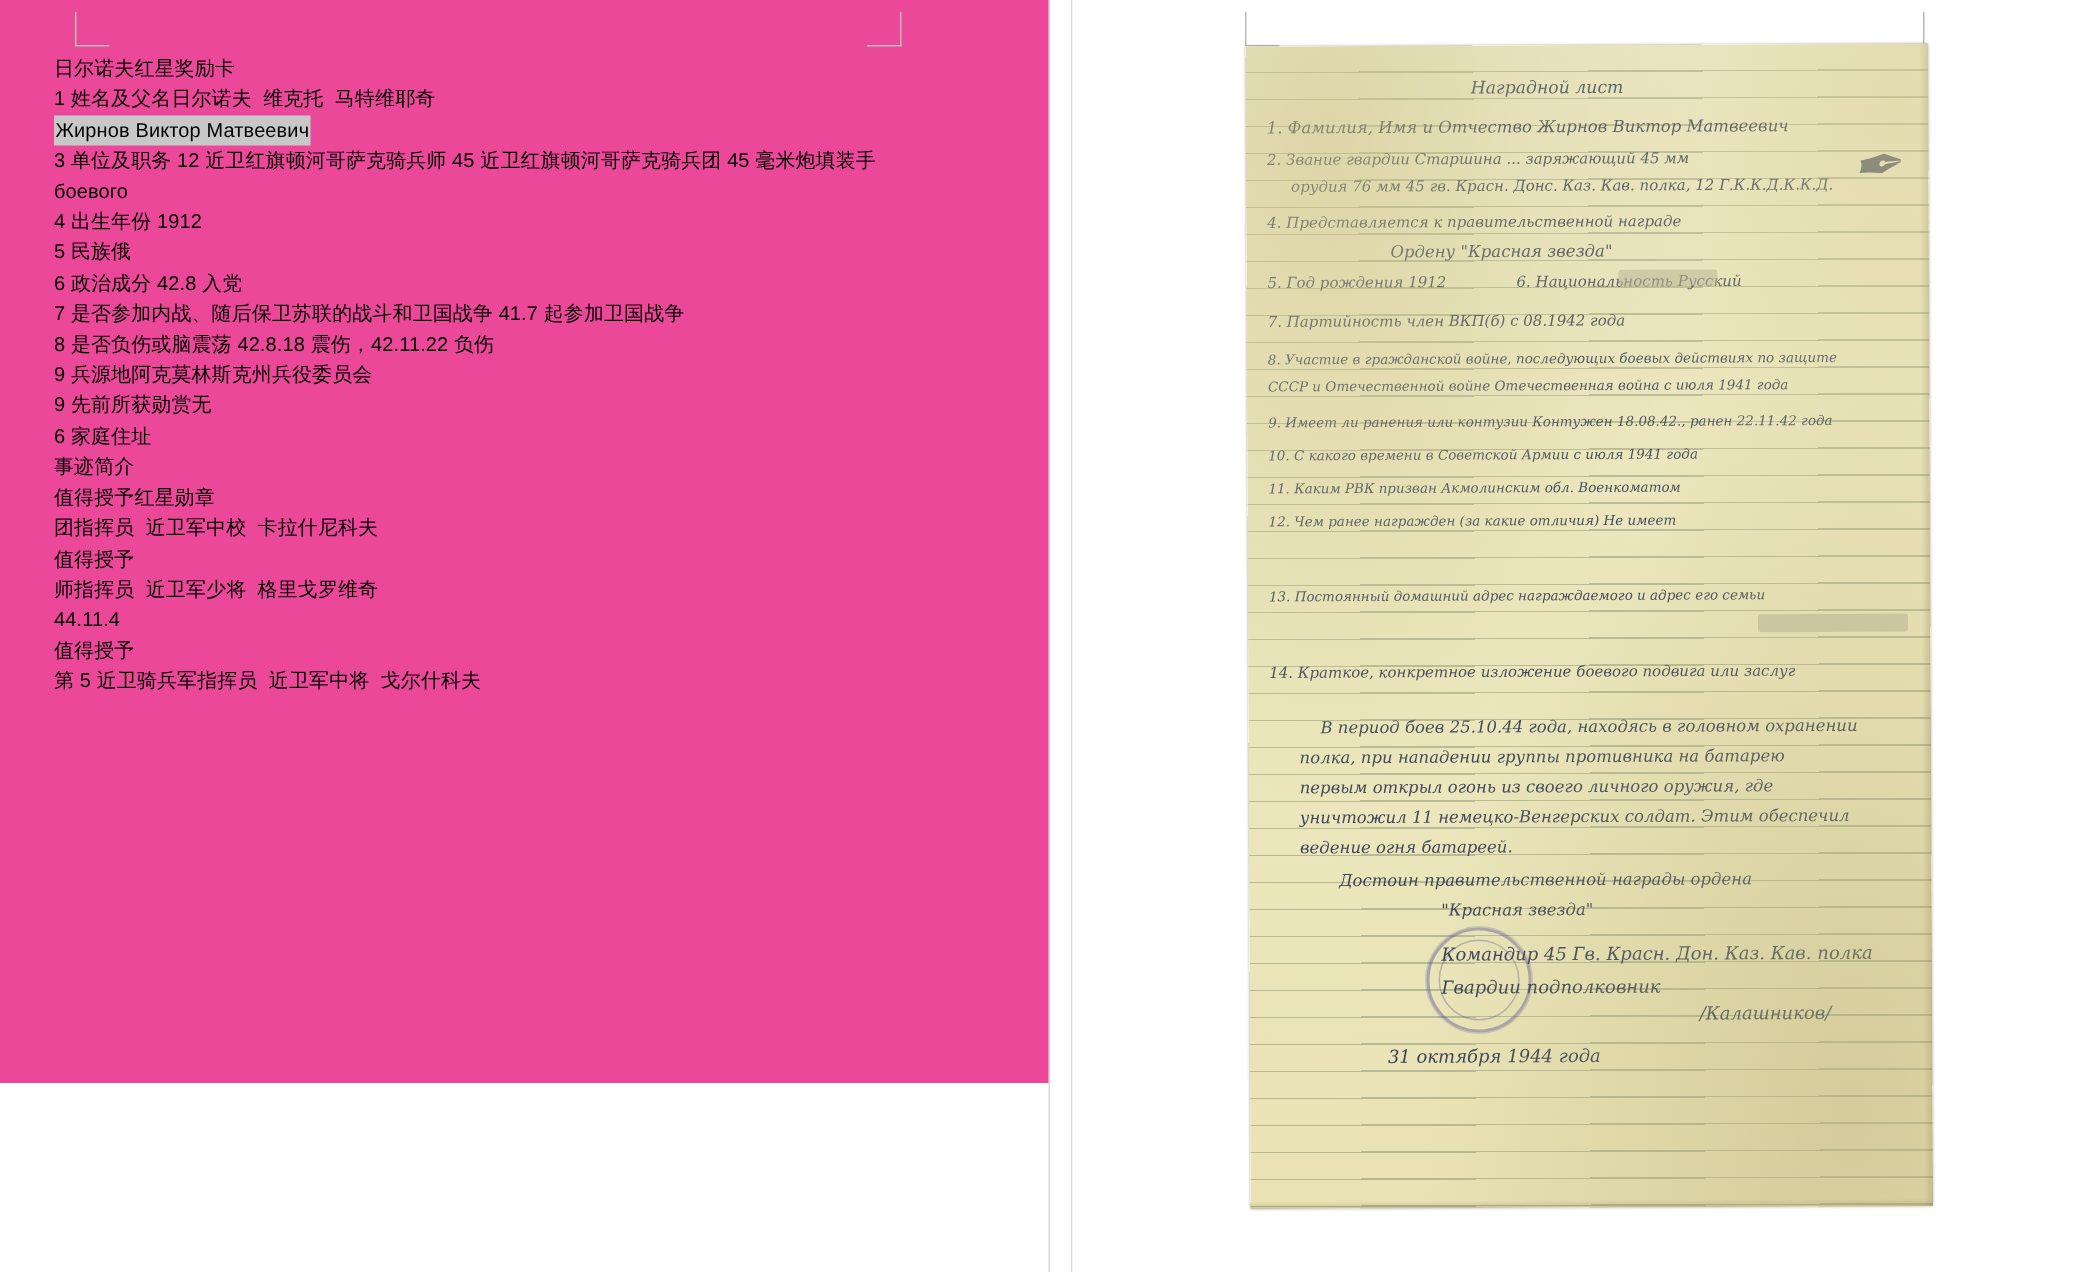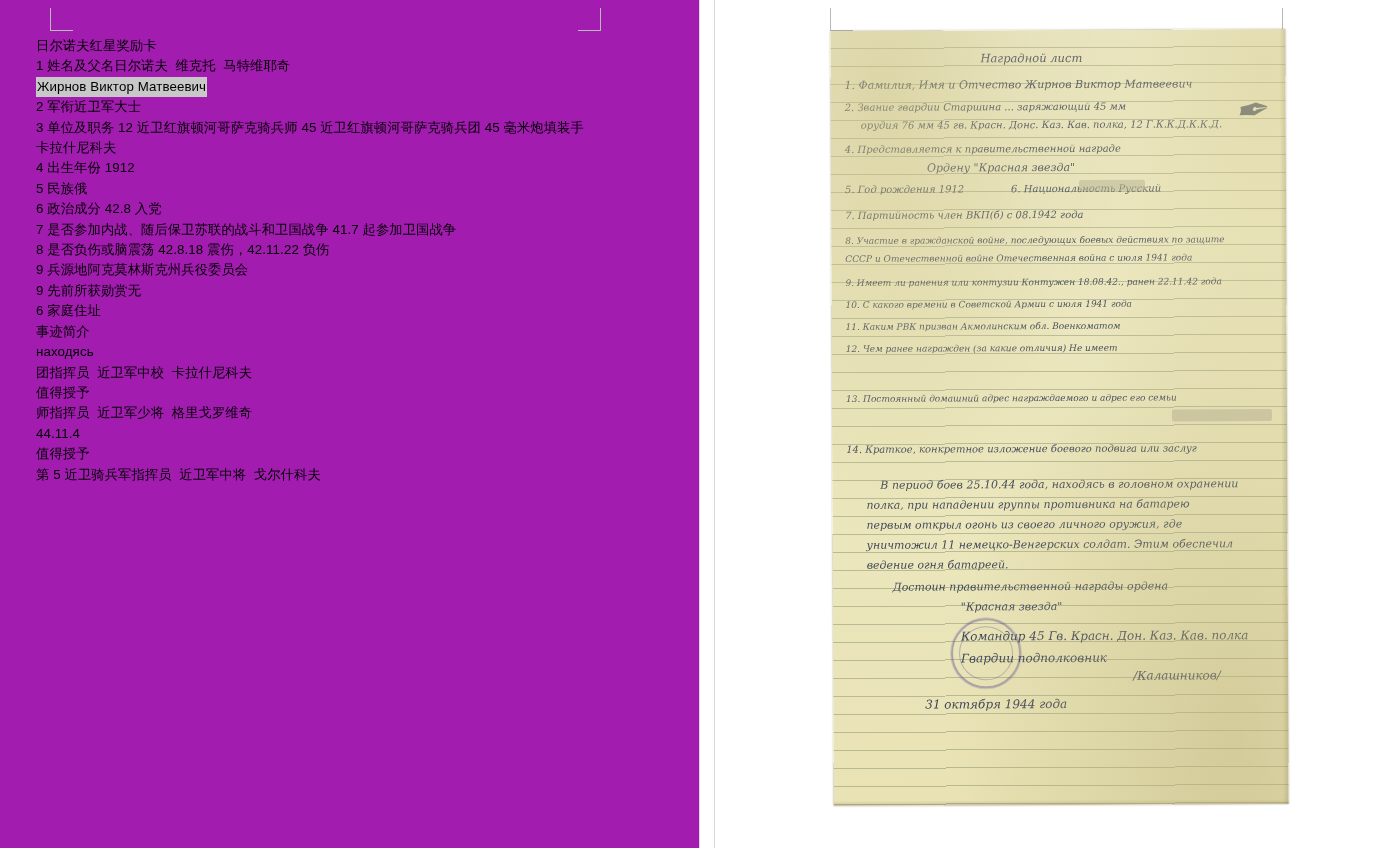--- a/index.html
+++ b/index.html
@@ -16,22 +16,22 @@
   }
   .page-wrap {
     position: absolute;
     inset: 0;
     display: flex;
   }
   
   .doc-pane {
     position: relative;
     width: 699px;
-    height: 848px;
-    background: #a21caf;
+    height: 722px;
+    background: #ec4899;
     overflow: hidden;
   }
   .crop-mark {
     position: absolute;
     border-color: #b9b9b9;
     border-style: solid;
     width: 22px;
     height: 22px;
   }
   .cm-tl { top: 8px; left: 50px; border-width: 0 0 1px 1px; }
@@ -193,33 +193,32 @@
 <div class="page-wrap">
 
   <div class="doc-pane">
     <div class="crop-mark cm-tl"></div>
     <div class="crop-mark cm-tr"></div>
 
     <div class="doc-text">
       <div class="doc-line">日尔诺夫红星奖励卡</div>
       <div class="doc-line">1 姓名及父名日尔诺夫  维克托  马特维耶奇</div>
       <div class="hl-row"><span class="doc-line highlight">Жирнов Виктор Матвеевич</span></div>
-      <div class="doc-line">2 军衔近卫军大士</div>
       <div class="doc-line">3 单位及职务 12 近卫红旗顿河哥萨克骑兵师 45 近卫红旗顿河哥萨克骑兵团 45 毫米炮填装手</div>
-      <div class="doc-line">卡拉什尼科夫</div>
+      <div class="doc-line">боевого</div>
       <div class="doc-line">4 出生年份 1912</div>
       <div class="doc-line">5 民族俄</div>
       <div class="doc-line">6 政治成分 42.8 入党</div>
       <div class="doc-line">7 是否参加内战、随后保卫苏联的战斗和卫国战争 41.7 起参加卫国战争</div>
       <div class="doc-line">8 是否负伤或脑震荡 42.8.18 震伤，42.11.22 负伤</div>
       <div class="doc-line">9 兵源地阿克莫林斯克州兵役委员会</div>
       <div class="doc-line">9 先前所获勋赏无</div>
       <div class="doc-line">6 家庭住址</div>
       <div class="doc-line">事迹简介</div>
-      <div class="doc-line">находясь</div>
+      <div class="doc-line">值得授予红星勋章</div>
       <div class="doc-line">团指挥员  近卫军中校  卡拉什尼科夫</div>
       <div class="doc-line">值得授予</div>
       <div class="doc-line">师指挥员  近卫军少将  格里戈罗维奇</div>
       <div class="doc-line">44.11.4</div>
       <div class="doc-line">值得授予</div>
       <div class="doc-line">第 5 近卫骑兵军指挥员  近卫军中将  戈尔什科夫</div>
     </div>
   </div>
 
   <div class="gutter"></div>

